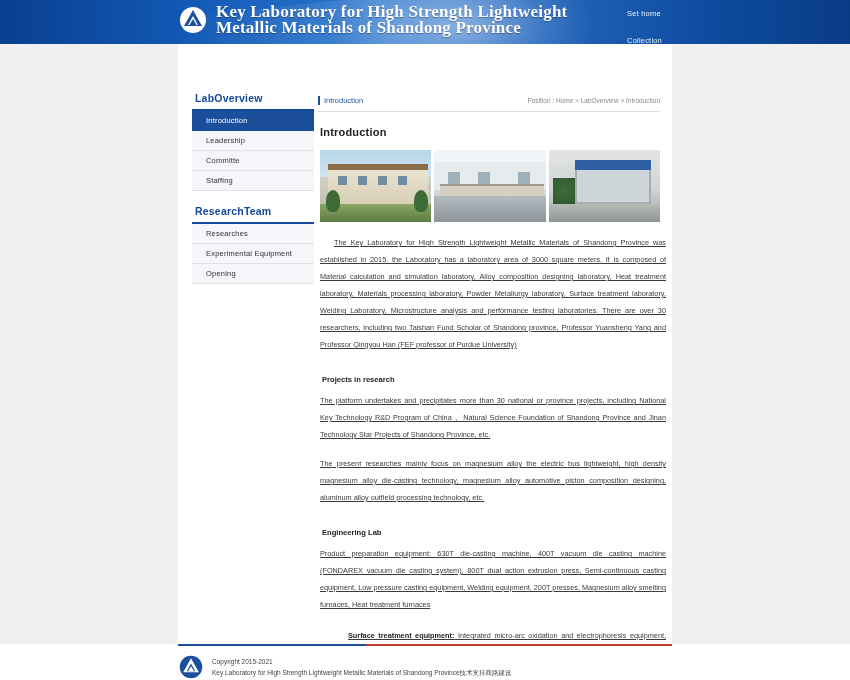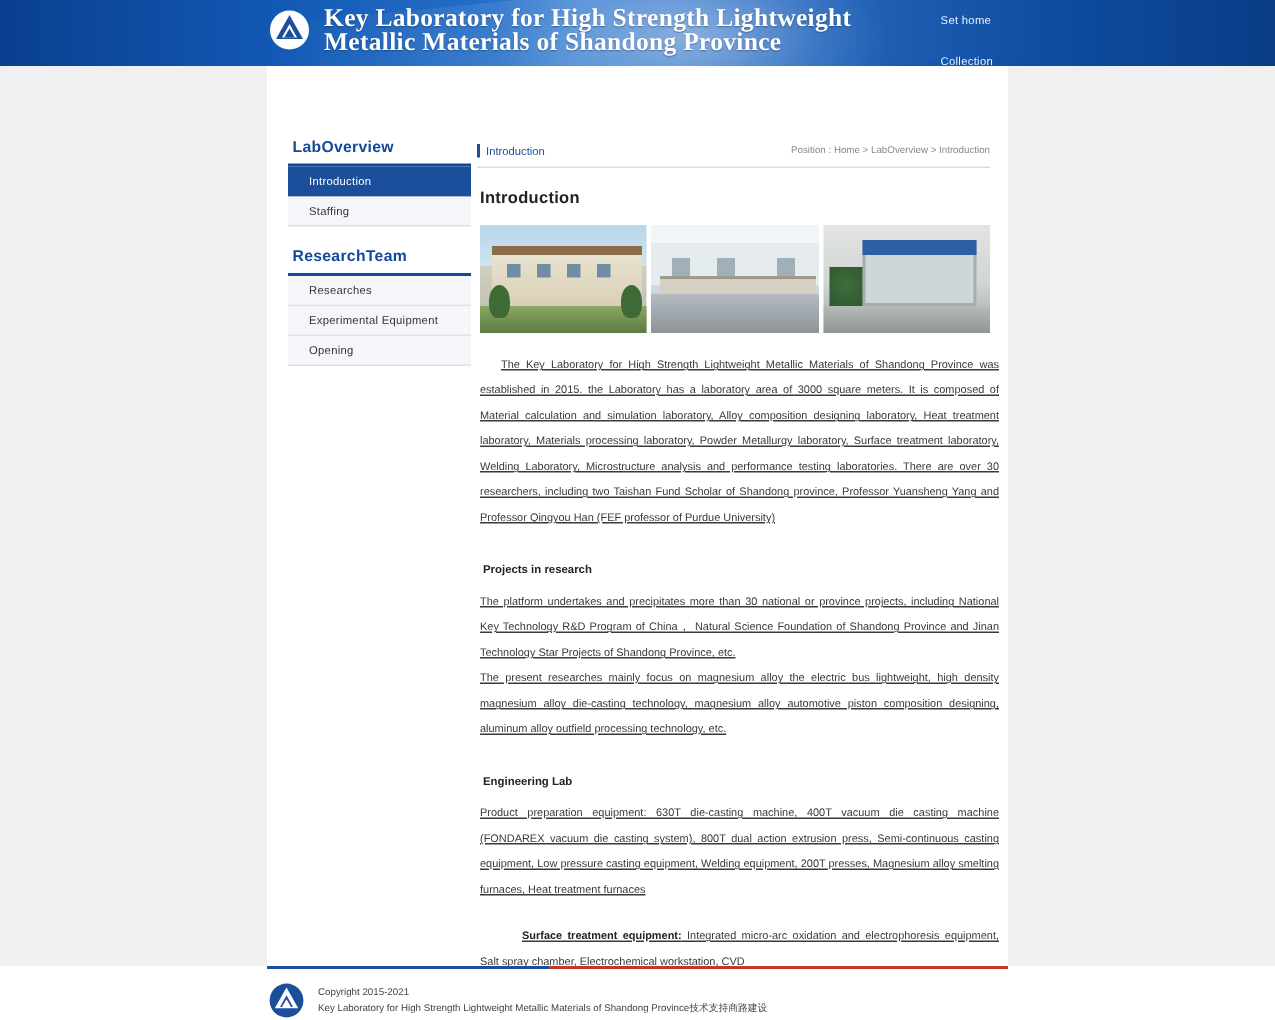--- a/index.html
+++ b/index.html
@@ -193,21 +193,21 @@
 
   .body-text {
     font-size: 7.3px;
     color: #3a3a3a;
     line-height: 17px;
     margin: 0 0 0 2px;
     width: 346px;
     text-align: justify;
   }
   .body-text p { margin: 0 0 14px 0; text-decoration: underline; }
-  .body-text p.tight { margin-bottom: 0; }
+  .body-text p.tight { margin-bottom: 12px; }
   .sec-h {
     font-size: 7.6px;
     font-weight: bold;
     color: #222;
     margin: 18px 0 4px 2px;
   }
   .lead { font-weight: bold; color: #222; margin-left: 28px; }
   .indent { text-indent: 14px; }
 
   
@@ -262,20 +262,22 @@
   </div>
 </div>
 
 <div class="page">
   <div class="container">
 
     <div class="sidebar">
       <div class="side-head">LabOverview</div>
       <ul class="side-list">
         <li class="active">Introduction</li>
+        <li>Leadership</li>
+        <li>Committe</li>
         <li>Staffing</li>
       </ul>
 
       <div class="side-head">ResearchTeam</div>
       <ul class="side-list">
         <li>Researches</li>
         <li>Experimental Equipment</li>
         <li>Opening</li>
       </ul>
     </div>

